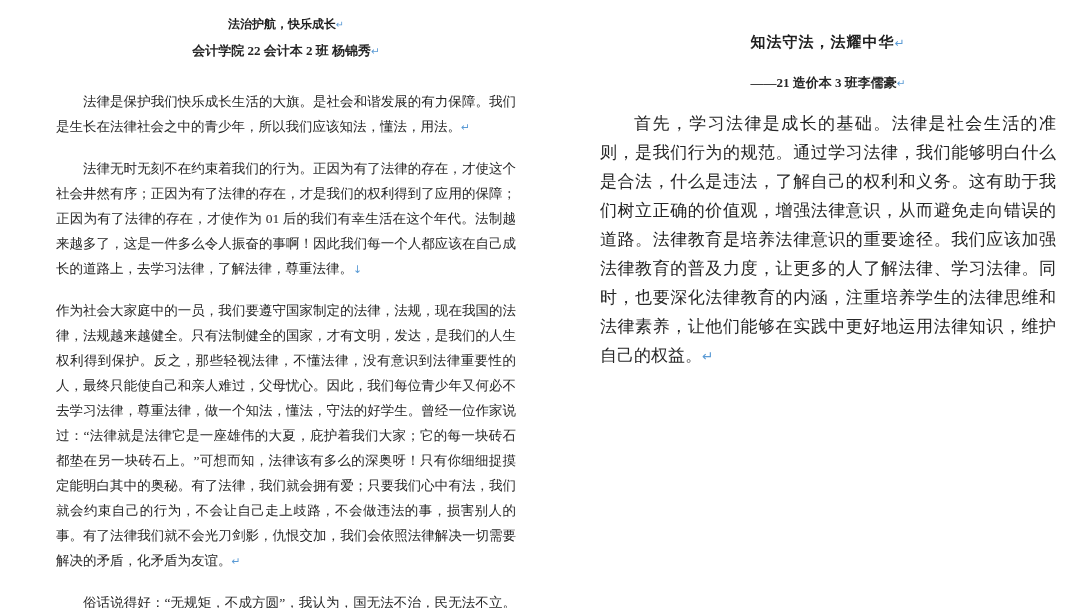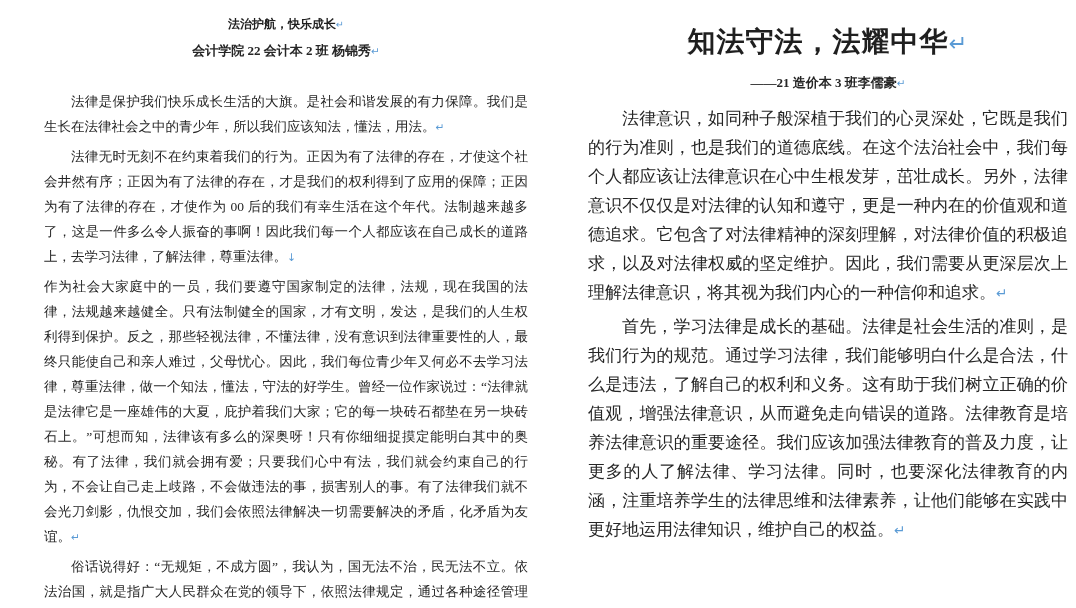--- a/index.html
+++ b/index.html
@@ -32,21 +32,21 @@
     text-align: center;
     font-weight: bold;
     color: #1f1f1f;
     white-space: nowrap;
   }
   #left-page .title {
     font-size: 12px;
     line-height: 24px;
   }
   #right-page .title {
-    font-size: 28px;
+    font-size: 15px;
     line-height: 28px;
     letter-spacing: 1px;
   }
   .byline {
     text-align: center;
     font-weight: bold;
     color: #262626;
     white-space: nowrap;
   }
   #left-page .byline {
@@ -66,46 +66,45 @@
     margin-top: 29px;
     font-size: 13.5px;
     line-height: 25px;
   }
   #right-page .body-text {
     margin-top: 11px;
     font-size: 17px;
     line-height: 29px;
   }
   .para {
-    margin: 4px;
+    margin: 16px;
     text-indent: 2em;
   }
   .para.no-indent {
     text-indent: 0;
   }
   .mark {
     font-family: "DejaVu Sans", sans-serif;
     font-size: 0.8em;
     font-weight: normal;
   }
 </style>
 </head>
 <body>
 
 <div class="page" id="left-page">
   <div class="title"><span>法治护航，快乐成长</span><span class="mark" style="color: rgb(91, 155, 213);">↵</span></div>
   <div class="byline"><span>会计学院 22 会计本 2 班 杨锦秀</span><span class="mark" style="color: rgb(91, 155, 213);">↵</span></div>
   <div class="body-text">
     <p class="para"><span>法律是保护我们快乐成长生活的大旗。是社会和谐发展的有力保障。我们是生长在法律社会之中的青少年，所以我们应该知法，懂法，用法。</span><span class="mark" style="color: rgb(91, 155, 213);">↵</span></p>
-    <p class="para"><span>法律无时无刻不在约束着我们的行为。正因为有了法律的存在，才使这个社会井然有序；正因为有了法律的存在，才是我们的权利得到了应用的保障；正因为有了法律的存在，才使作为 00 后的我们有幸生活在这个年代。法制越来越多了，这是一件多么令人振奋的事啊！因此我们每一个人都应该在自己成长的道路上，去学习法律，了解法律，尊重法律。</span><span class="mark" style="color: rgb(91, 155, 213);">↓</span></p>
+    <p class="para"><span>法律无时无刻不在约束着我们的行为。正因为有了法律的存在，才使这个社会井然有序；正因为有了法律的存在，才是我们的权利得到了应用的保障；正因为有了法律的存在，才使作为 01 后的我们有幸生活在这个年代。法制越来越多了，这是一件多么令人振奋的事啊！因此我们每一个人都应该在自己成长的道路上，去学习法律，了解法律，尊重法律。</span><span class="mark" style="color: rgb(91, 155, 213);">↓</span></p>
     <p class="para no-indent"><span>作为社会大家庭中的一员，我们要遵守国家制定的法律，法规，现在我国的法律，法规越来越健全。只有法制健全的国家，才有文明，发达，是我们的人生权利得到保护。反之，那些轻视法律，不懂法律，没有意识到法律重要性的人，最终只能使自己和亲人难过，父母忧心。因此，我们每位青少年又何必不去学习法律，尊重法律，做一个知法，懂法，守法的好学生。曾经一位作家说过：“法律就是法律它是一座雄伟的大夏，庇护着我们大家；它的每一块砖石都垫在另一块砖石上。”可想而知，法律该有多么的深奥呀！只有你细细捉摸定能明白其中的奥秘。有了法律，我们就会拥有爱；只要我们心中有法，我们就会约束自己的行为，不会让自己走上歧路，不会做违法的事，损害别人的事。有了法律我们就不会光刀剑影，仇恨交加，我们会依照法律解决一切需要解决的矛盾，化矛盾为友谊。</span><span class="mark" style="color: rgb(91, 155, 213);">↵</span></p>
     <p class="para"><span>俗话说得好：“无规矩，不成方圆”，我认为，国无法不治，民无法不立。依法治国，就是指广大人民群众在党的领导下，依照法律规定，通过各种途径管理国家事务，保证国家各项工作都依法进行，逐步实现社会民主的制度化、法律化，做到有法可依，有法必依，执法必严，违法必究。而当今社会，必然也不能</span><span class="mark" style="color: rgb(91, 155, 213);"></span></p>
   </div>
 </div>
 
 <div class="page" id="right-page">
   <div class="title"><span>知法守法，法耀中华</span><span class="mark" style="color: rgb(91, 155, 213);">↵</span></div>
   <div class="byline"><span>——21 造价本 3 班李儒豪</span><span class="mark" style="color: rgb(91, 155, 213);">↵</span></div>
   <div class="body-text">
-    <p class="para"><span>法律意识，如同种子般深植于我们的心灵深处，它既是我们的行为准则，也是我们的道德底线。在这个法治社会中，我们每个人都应该让法律意识在心中生根发芽，茁壮成长。另外，法律意识不仅仅是对法律的认知和遵守，更是一种内在的价值观和道德追求。它包含了对法律精神的深刻理解，对法律价值的积极追求，以及对法律权威的坚定维护。因此，我们需要从更深层次上理解法律意识，将其视为我们内心的一种信仰和追求。</span><span class="mark" style="color: rgb(91, 155, 213);">↵</span></p>
     <p class="para"><span>首先，学习法律是成长的基础。法律是社会生活的准则，是我们行为的规范。通过学习法律，我们能够明白什么是合法，什么是违法，了解自己的权利和义务。这有助于我们树立正确的价值观，增强法律意识，从而避免走向错误的道路。法律教育是培养法律意识的重要途径。我们应该加强法律教育的普及力度，让更多的人了解法律、学习法律。同时，也要深化法律教育的内涵，注重培养学生的法律思维和法律素养，让他们能够在实践中更好地运用法律知识，维护自己的权益。</span><span class="mark" style="color: rgb(91, 155, 213);">↵</span></p>
   </div>
 </div>
 
 </body></html>

